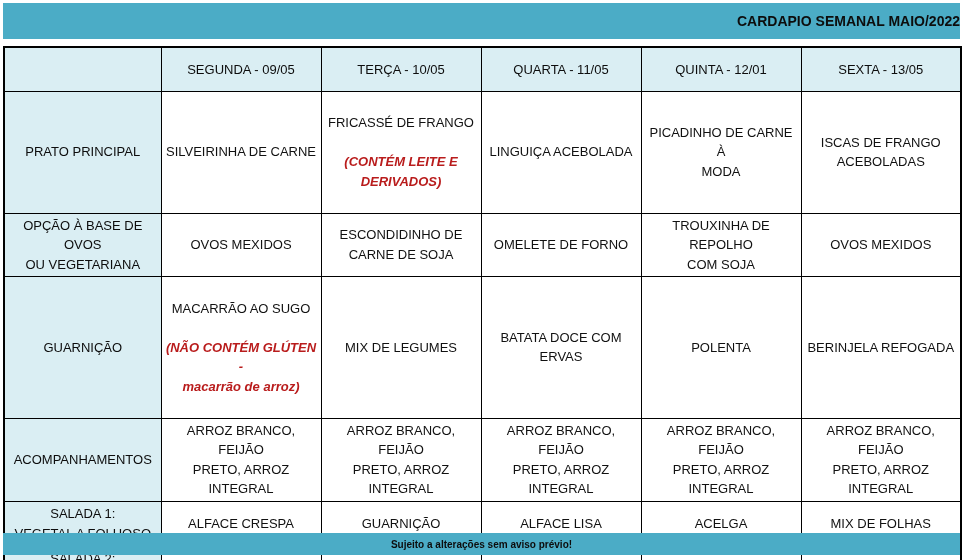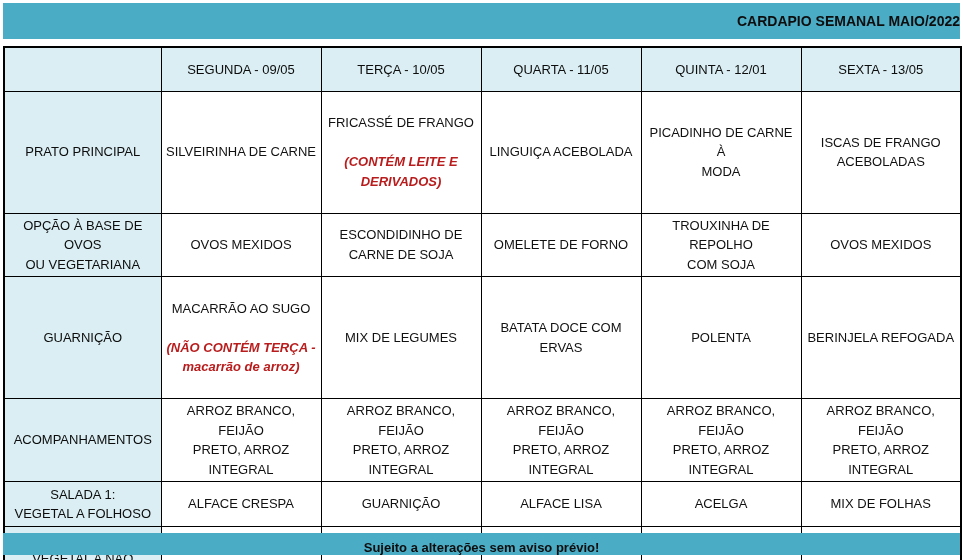--- a/index.html
+++ b/index.html
@@ -44,22 +44,22 @@
   tbody tr:nth-child(4){height:62px;}
   tbody tr:nth-child(5){height:45px;margin-top:20px;}
   tbody tr:nth-child(6){height:82px;}
   tbody tr:nth-child(7){height:34px;}
   tbody tr:nth-child(8){height:34px;}
   .note{color:#b91c1c;font-weight:bold;font-style:italic;}
   .note:empty{display:none;}
   .footer-bar{
     position:absolute;left:3px;top:533px;width:957px;height:22px;
     background:#4BACC6;
-    display:flex;align-items:flex-end;justify-content:center;
-    font-size:13px;font-weight:bold;color:#0d0d0d;
+    display:flex;align-items:center;justify-content:center;
+    font-size:10px;font-weight:bold;color:#0d0d0d;
   }
 </style>
 </head>
 <body>
 
 <div class="page">
 
   <div class="title-bar">
     <span>CARDAPIO SEMANAL MAIO/2022</span>
   </div>
@@ -106,21 +106,21 @@
 CARNE DE SOJA</div></td>
         <td><div>OMELETE DE FORNO</div></td>
         <td><div>TROUXINHA DE REPOLHO
 COM SOJA</div></td>
         <td><div>OVOS MEXIDOS</div></td>
       </tr>
       <tr>
         <th>GUARNIÇÃO</th>
         <td>
           <div>MACARRÃO AO SUGO</div>
-          <div class="note">(NÃO CONTÉM TERÇA -
+          <div class="note">(NÃO CONTÉM GLÚTEN -
 macarrão de arroz)</div>
         </td>
         <td><div>MIX DE LEGUMES</div></td>
         <td><div>BATATA DOCE COM
 ERVAS</div></td>
         <td><div>POLENTA</div></td>
         <td><div>BERINJELA REFOGADA</div></td>
       </tr>
       <tr>
         <th>ACOMPANHAMENTOS</th>

